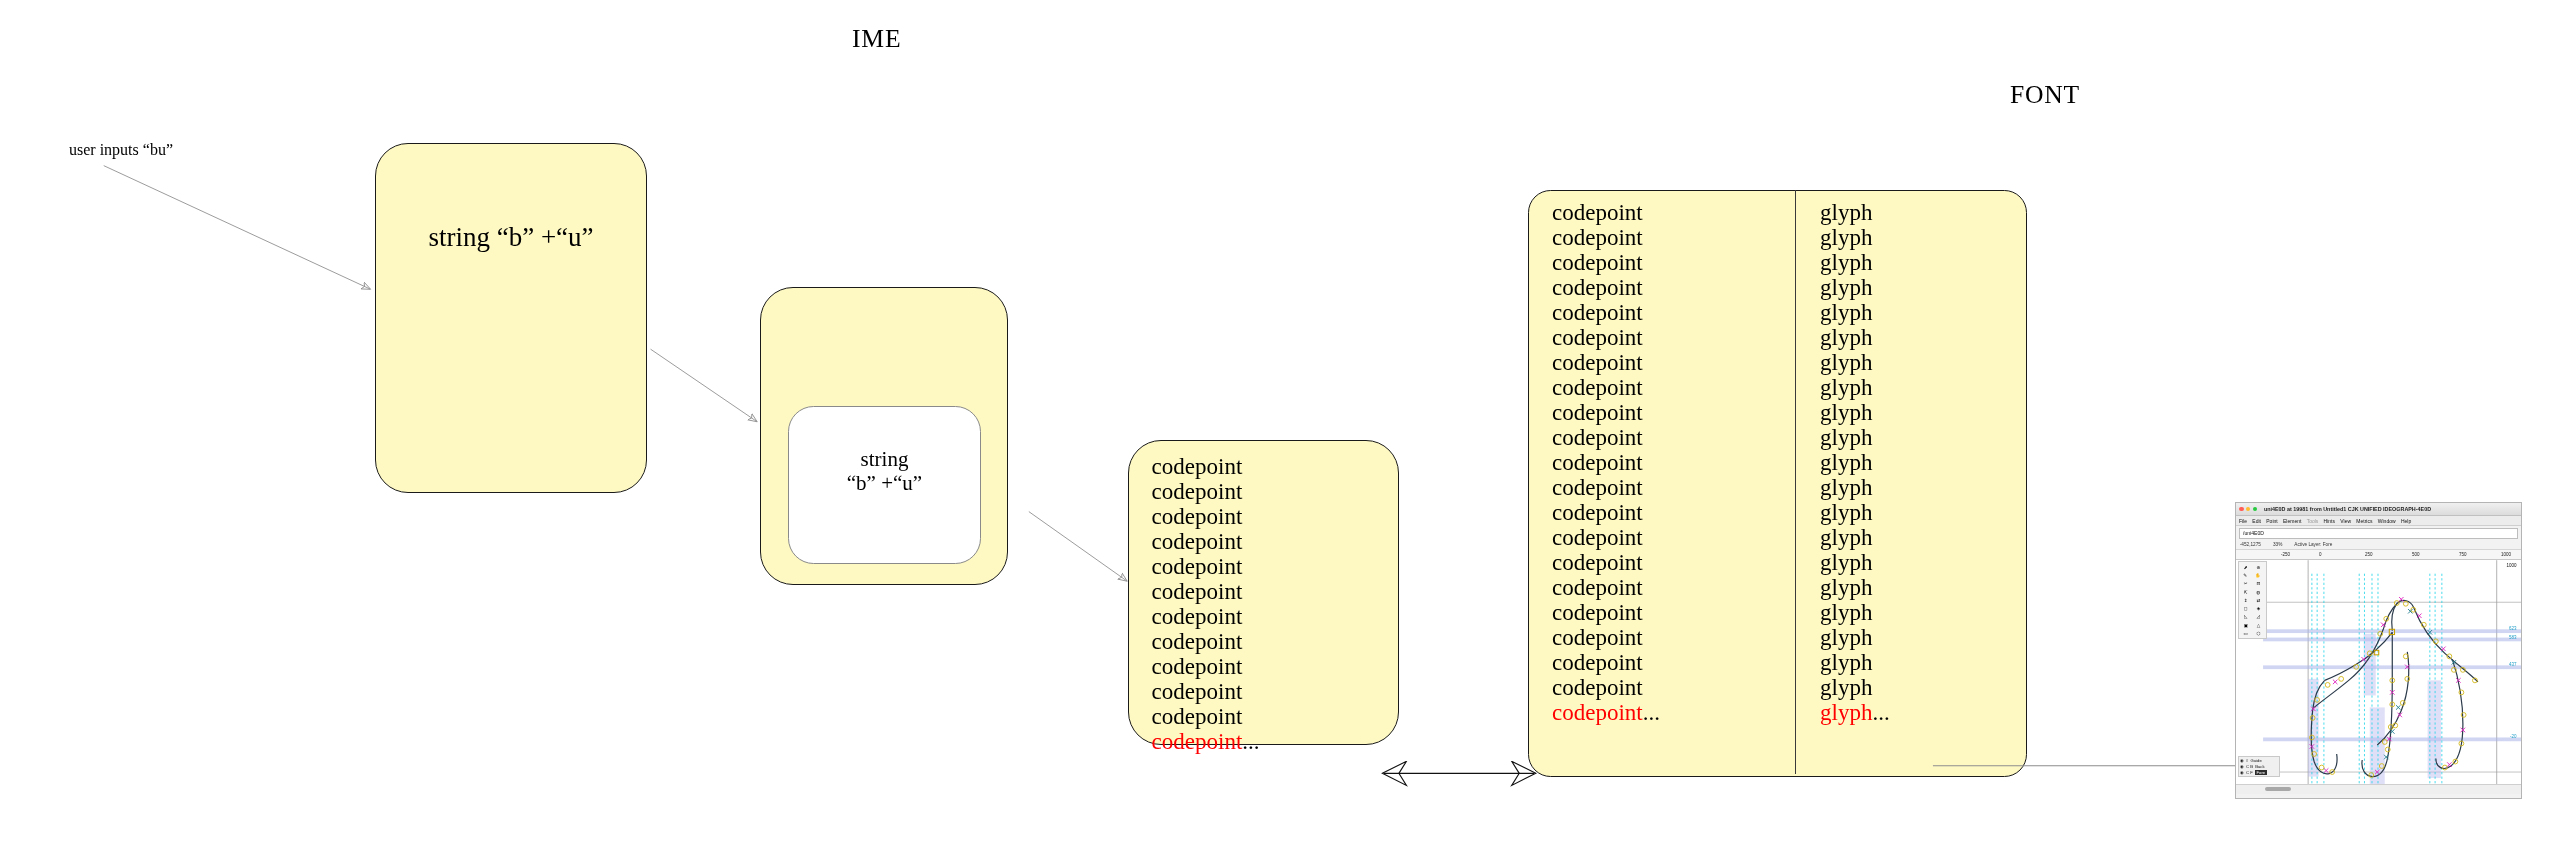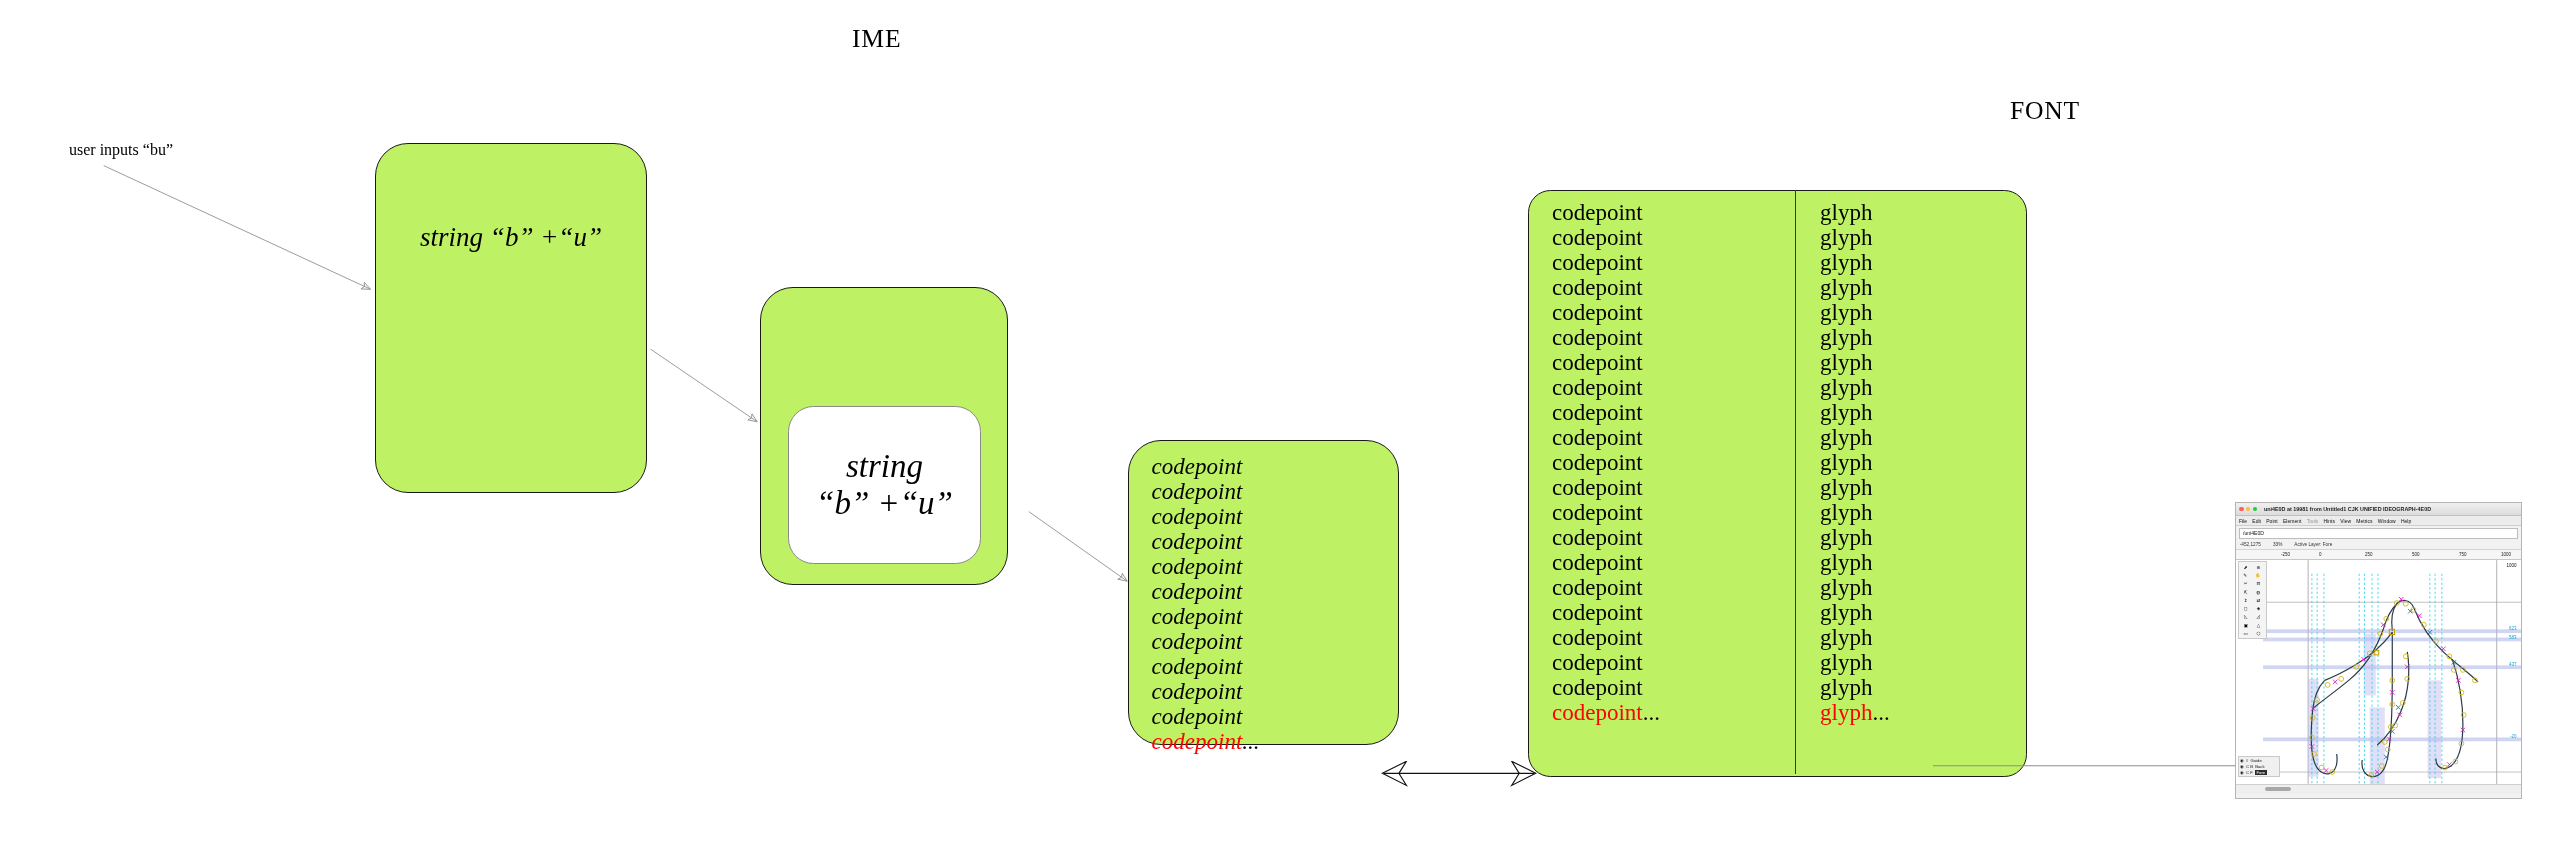--- a/index.html
+++ b/index.html
@@ -21,39 +21,38 @@
   
   .section-caption {
     position: absolute;
     font-family: "Liberation Serif", "DejaVu Serif", serif;
     font-size: 25.6px;
     letter-spacing: 0.8px;
     color: #000;
     white-space: nowrap;
   }
   #caption-ime { left: 837px; top: 24px; }
-  #caption-font { left: 1995px; top: 96px; }
+  #caption-font { left: 1995px; top: 80px; }
 
   
   #user-input-label {
     position: absolute;
     left: 54px;
     top: 141px;
     font-size: 16px;
     white-space: nowrap;
   }
 
   
   .rbox {
     position: absolute;
     border: 1.2px solid #1a1a1a;
     border-radius: 33px;
-    background: #bef264;
-    box-sizing: border-box;
-    font-style: italic;
+    background: #fef9c3;
+    box-sizing: border-box;
   }
 
   #box-string {
     left: 360px; top: 143px;
     width: 272px; height: 350px;
   }
   #box-string .label {
     position: absolute;
     left: 0; right: 0;
     top: 78px;
@@ -81,21 +80,21 @@
     border: 0.9px solid #8a8a8a;
     border-radius: 25.6px;
     box-sizing: border-box;
     background: #fff;
   }
   #box-inner-string .label {
     position: absolute;
     left: 0; right: 0;
     top: 41px;
     text-align: center;
-    font-size: 33px;
+    font-size: 21px;
     line-height: 1.12;
   }
 
   
   #box-codepoints {
     left: 1113px; top: 440px;
     width: 271px; height: 305px;
   }
   #box-codepoints .list {
     position: absolute;

